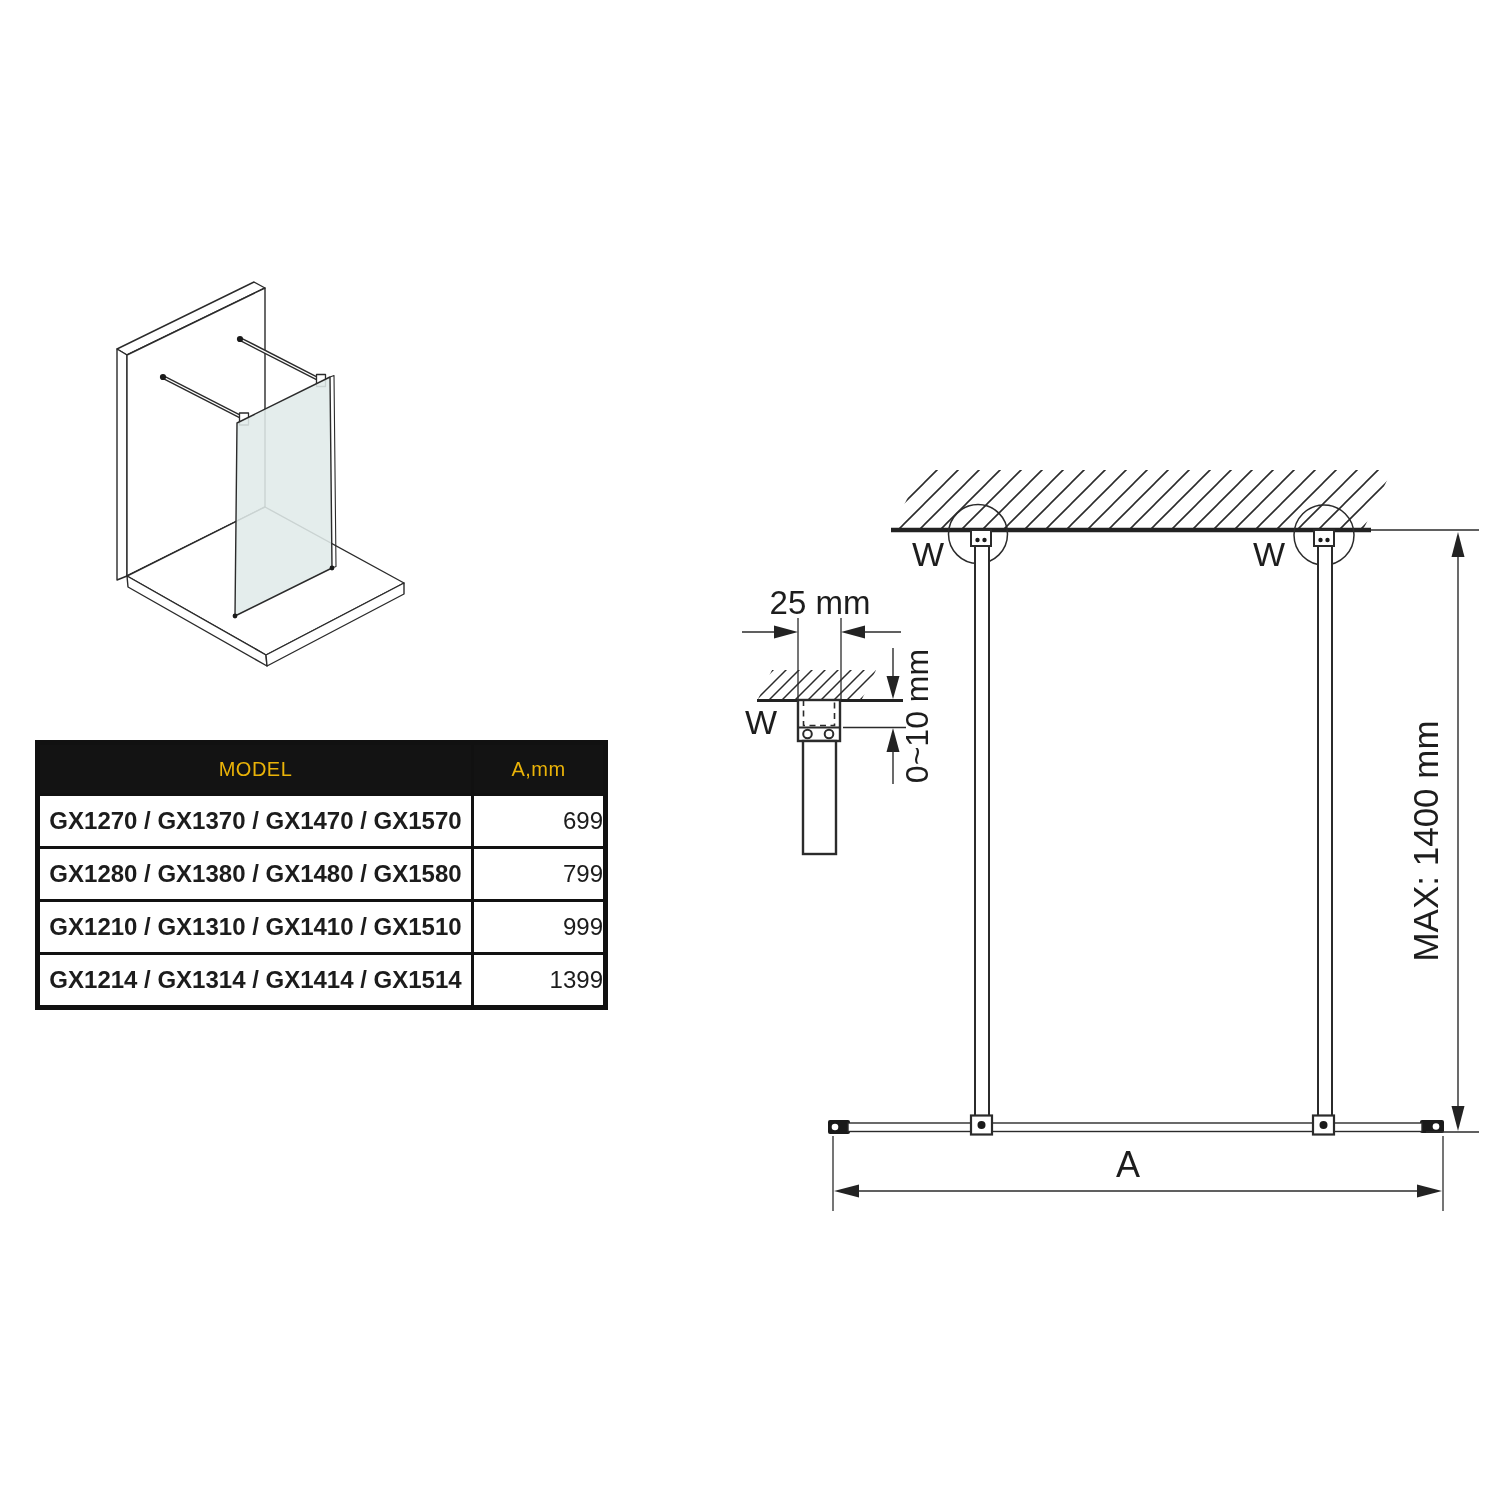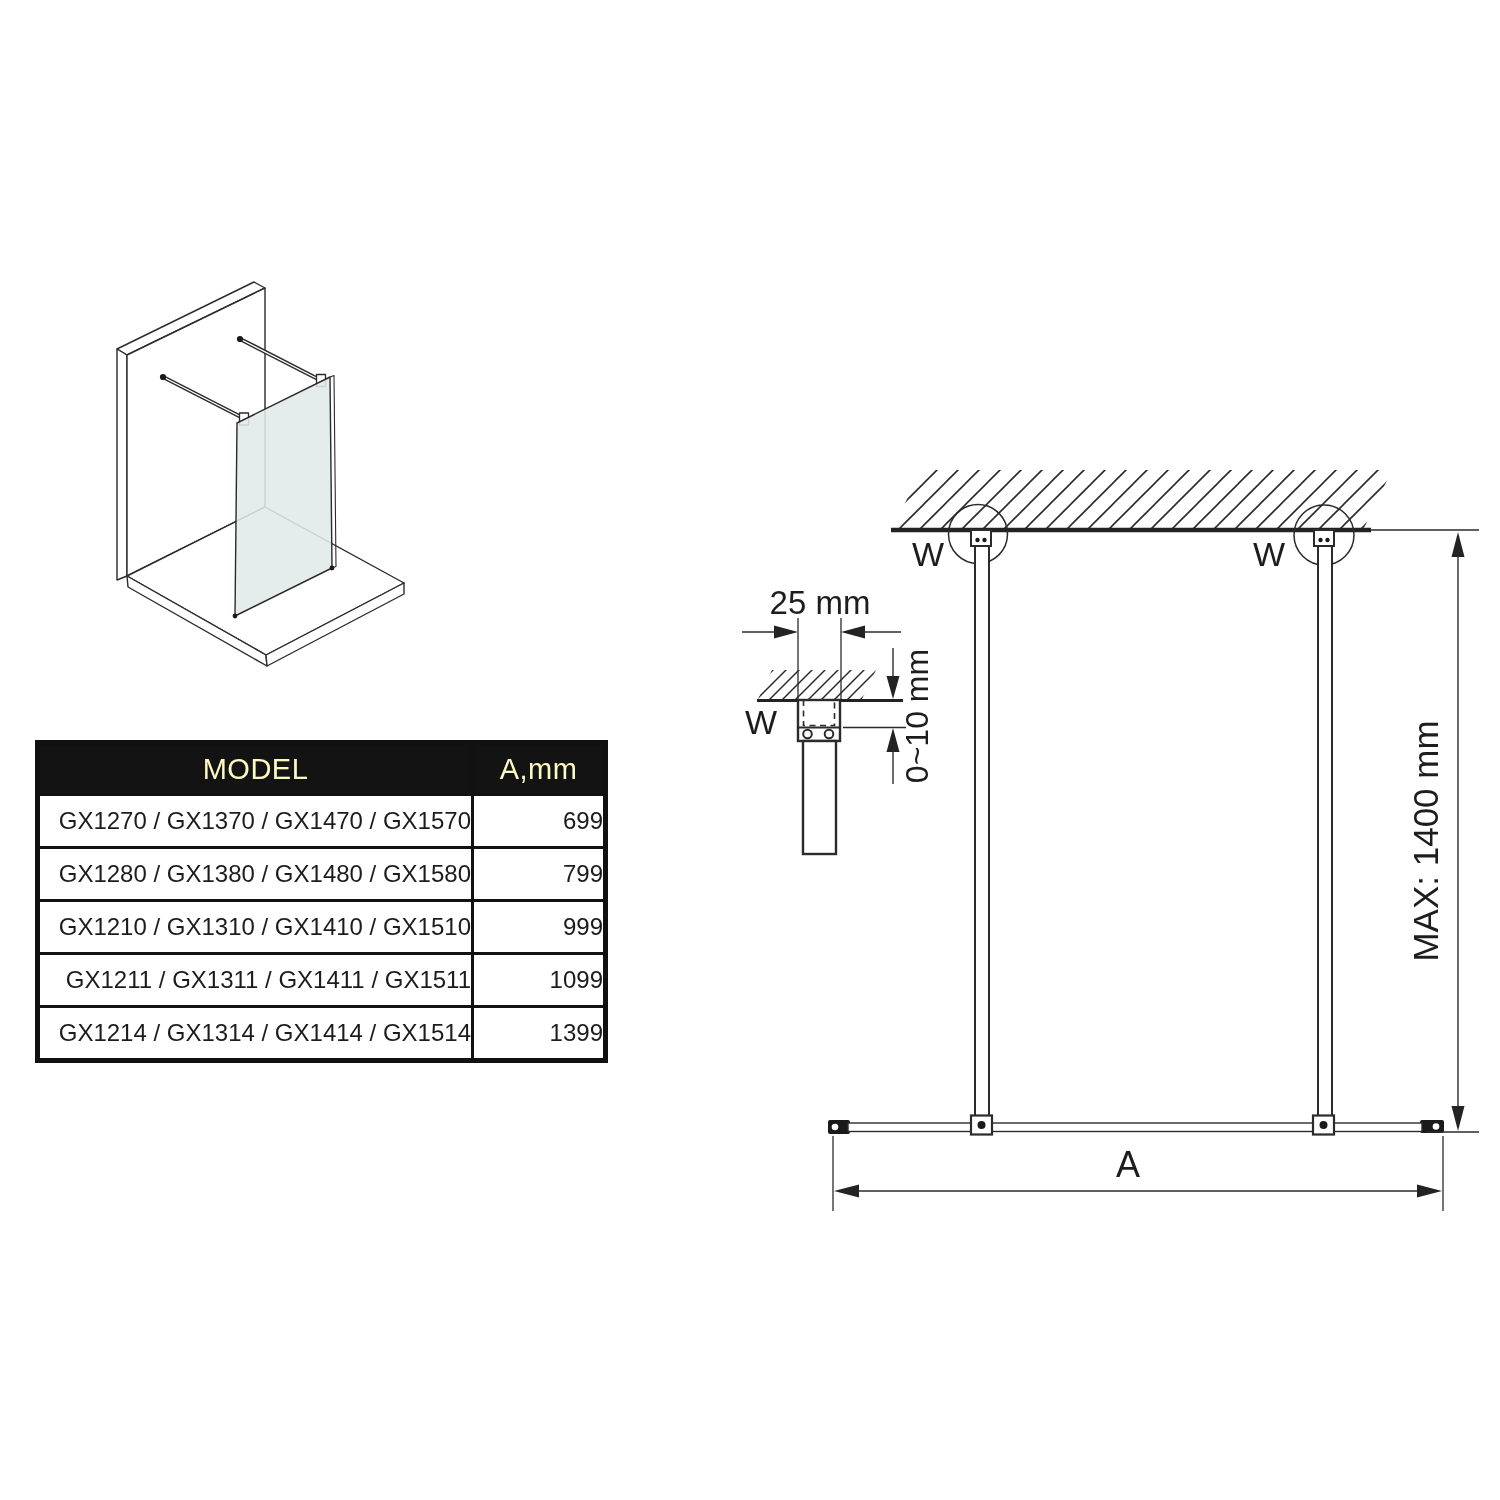--- a/index.html
+++ b/index.html
@@ -8,24 +8,24 @@
   svg{position:absolute;left:0;top:0;}
   svg text{font-family:"Liberation Sans",sans-serif;fill:#1d1d1d;}
   .ln{fill:none;stroke:#2b2b2b;}
   .fw{fill:#ffffff;stroke:#2b2b2b;}
   .arr{fill:#232323;stroke:none;}
   .dk{fill:#1a1a1a;stroke:none;}
 
   .spec-table{position:absolute;left:35px;top:740px;width:573px;border-collapse:collapse;
               table-layout:fixed;background:#fff;border:5px solid #111;color:#1c1c1c;}
   .spec-table th,.spec-table td{border:3px solid #111;padding:0;overflow:hidden;white-space:nowrap;}
-  .spec-table thead th{background:#131313;color:#fef9c3;font-weight:400;font-size:29px;
+  .spec-table thead th{background:#131313;color:#eab308;font-weight:400;font-size:20px;
                        height:48px;text-align:center;letter-spacing:0.5px;}
   .spec-table td{height:50px;font-size:24px;}
-  .model-cell{text-align:right;padding-left:10px;}
+  .model-cell{text-align:center;padding-left:10px;font-weight:bold;}
   .value-cell{text-align:right;font-size:25px;}
 </style>
 </head>
 <body>
 
 <div class="canvas">
 
   <svg width="1500" height="1500" viewBox="0 0 1500 1500">
     <defs>
       <pattern id="hatchMain" width="21" height="21" patternUnits="userSpaceOnUse">
@@ -173,23 +173,19 @@
         </tr>
         <tr>
           <td class="model-cell">GX1280 / GX1380 / GX1480 / GX1580</td>
           <td class="value-cell">799</td>
         </tr>
         <tr>
           <td class="model-cell">GX1210 / GX1310 / GX1410 / GX1510</td>
           <td class="value-cell">999</td>
         </tr>
         <tr>
-          <td class="model-cell">GX1211 / GX1311 / GX1411 / GX1511</td>
-          <td class="value-cell">1099</td>
-        </tr>
-        <tr>
           <td class="model-cell">GX1214 / GX1314 / GX1414 / GX1514</td>
           <td class="value-cell">1399</td>
         </tr>
       </tbody>
   </table>
 
 </div>
 
 </body></html>

